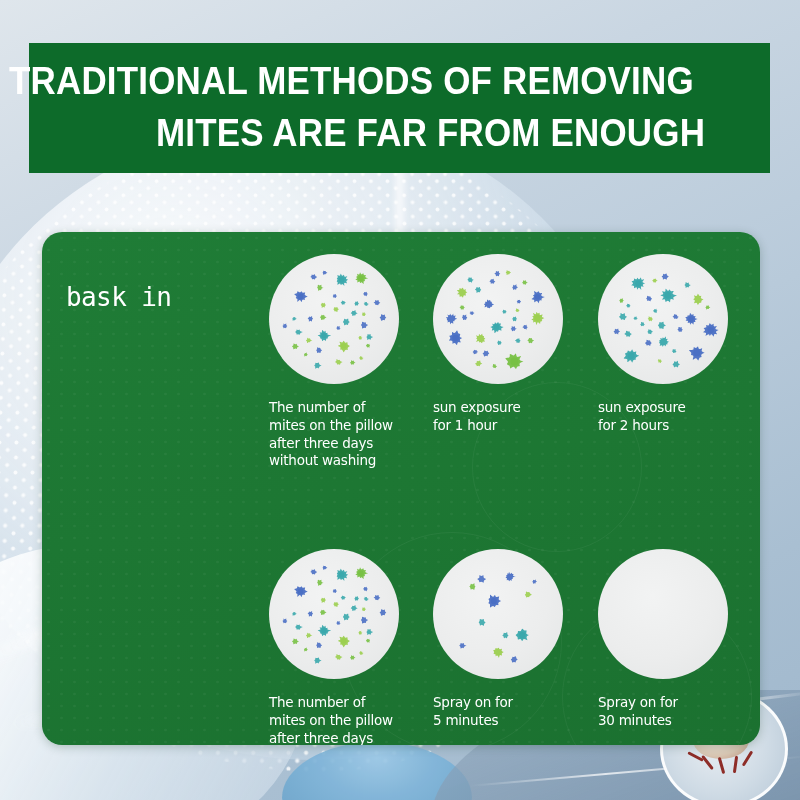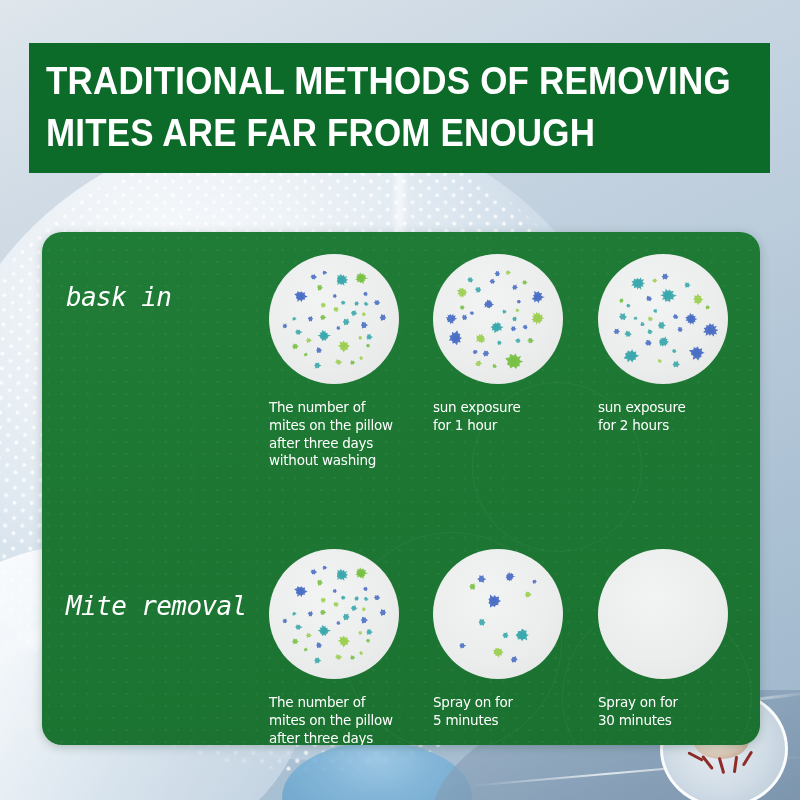--- a/index.html
+++ b/index.html
@@ -121,20 +121,21 @@
   
   .banner {
     position: absolute;
     left: 29px; top: 43px;
     width: 741px; height: 130px;
     background: #0d6b2a;
     display: flex;
     flex-direction: column;
     justify-content: center;
     padding: 0 17px;
+    align-items: flex-end;
   }
   .banner-line {
     color: #ffffff;
     font-family: "Liberation Sans", sans-serif;
     font-weight: bold;
     font-size: 38px;
     line-height: 1.36;
     letter-spacing: 0.2px;
     transform: scaleX(0.92);
     transform-origin: left center;
@@ -179,21 +180,20 @@
   .row-label {
     position: absolute;
     left: 24px;
     width: 210px;
     color: #ffffff;
     font-family: "DejaVu Sans Mono", monospace;
     font-size: 26px;
     line-height: 1.48;
     font-weight: 400;
     letter-spacing: -0.6px;
-    font-style: italic;
   }
   .row-1 .row-label { top: 46px; }
   .row-2 .row-label { top: 98px; }
   .row-label .l2 { display: block; padding-left: 22px; }
 
   .cells {
     position: absolute;
     left: 218px;
     top: 0;
     width: 500px;
@@ -412,21 +412,20 @@
               </svg>
             </div>
           <div class="caption">sun exposure
 for 2 hours</div>
         </div>
       </div>
     </div>
 
     <div class="row row-2">
       <div class="row-label">
-        <span>Mite removal</span>
       </div>
       <div class="cells">
         <div class="cell cell-0">
           <div class="dish">
               <svg viewBox="0 0 130 130">
                 <path d="M90.1,49.6 Q88.9,50.4 88.9,51.1 Q88.8,51.9 88.2,51.4 Q87.5,51.0 86.8,51.5 Q86.1,52.0 86.1,51.2 Q86.1,50.4 85.6,50.0 Q85.1,49.6 85.7,49.2 Q86.2,48.8 86.2,48.0 Q86.1,47.2 86.8,47.7 Q87.5,48.1 88.3,47.5 Q89.0,46.9 89.0,47.8 Q88.9,48.8 89.5,49.2 Z" fill="#3aa8ac" opacity="0.9"></path>
                 <path d="M80.9,91.9 Q78.0,93.3 78.6,94.9 Q79.3,96.4 77.7,95.8 Q76.1,95.2 75.4,97.2 Q74.7,99.2 74.0,97.3 Q73.3,95.3 72.0,95.6 Q70.8,95.9 71.4,94.4 Q72.1,93.0 70.1,92.5 Q68.1,91.9 70.0,91.3 Q72.0,90.8 70.9,88.9 Q69.8,87.0 71.7,88.1 Q73.6,89.1 74.1,87.5 Q74.7,86.0 75.3,87.6 Q75.8,89.2 77.3,88.5 Q78.8,87.8 78.5,89.2 Q78.2,90.5 79.6,91.2 Z" fill="#9ccf4f" opacity="0.95"></path>
                 <circle cx="74.7" cy="91.9" r="2.7" fill="#9ccf4f"></circle>
                 <path d="M99.1,24.3 Q94.7,25.1 95.7,26.2 Q96.6,27.3 95.4,27.1 Q94.2,27.0 94.6,28.9 Q94.9,30.8 93.7,29.2 Q92.4,27.7 91.8,28.7 Q91.2,29.6 90.9,28.3 Q90.7,27.0 89.2,28.1 Q87.7,29.2 88.4,27.6 Q89.2,26.0 87.3,26.1 Q85.4,26.2 87.1,25.2 Q88.7,24.3 87.6,23.5 Q86.6,22.7 87.8,22.6 Q89.0,22.4 88.3,20.8 Q87.6,19.3 89.0,20.2 Q90.5,21.1 90.7,19.4 Q91.0,17.8 91.7,19.4 Q92.4,21.0 93.5,19.8 Q94.5,18.6 94.5,20.0 Q94.4,21.4 96.0,21.1 Q97.6,20.7 96.5,22.0 Q95.5,23.2 97.3,23.8 Z" fill="#78c144" opacity="0.95"></path>
                 <circle cx="91.9" cy="24.3" r="2.7" fill="#78c144"></circle>

